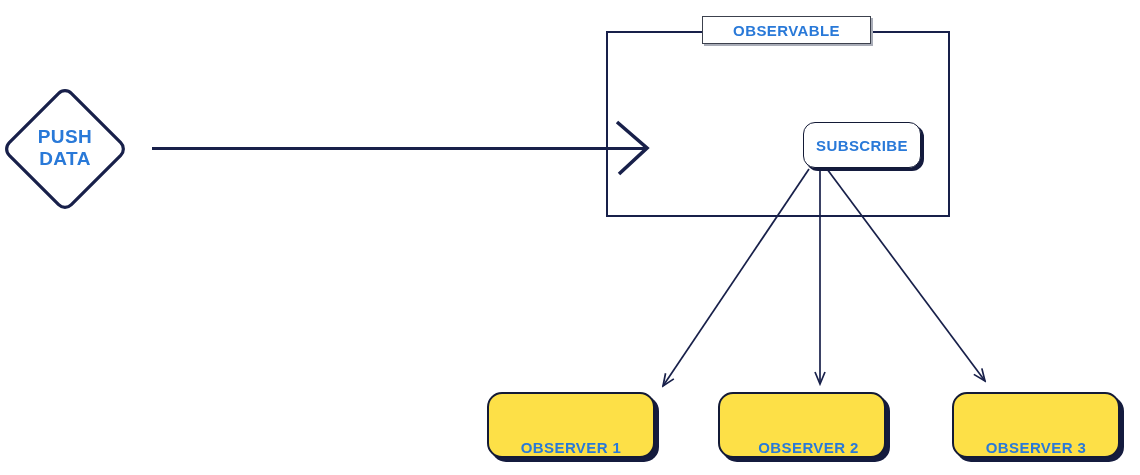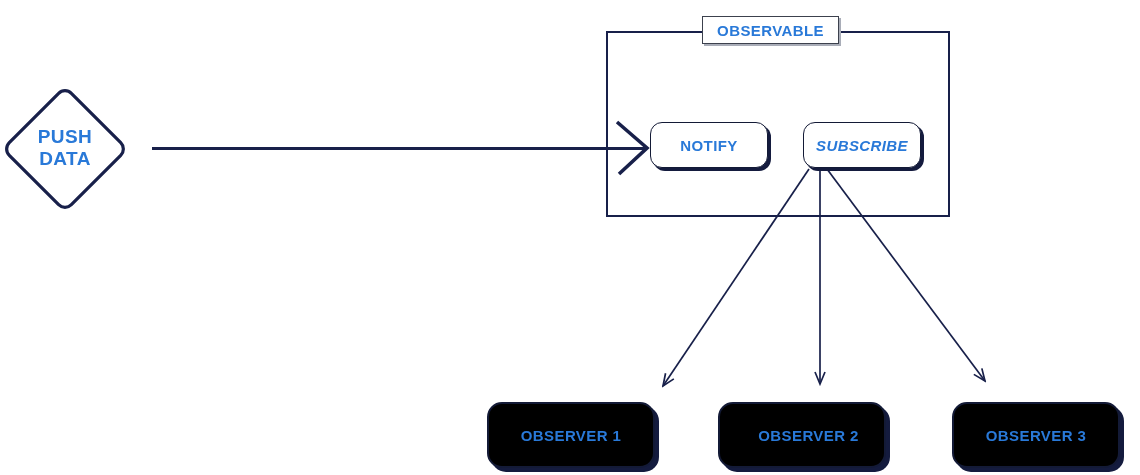--- a/index.html
+++ b/index.html
@@ -49,21 +49,21 @@
     position: absolute;
     left: 606px; top: 31px;
     width: 344px; height: 186px;
     border: 2.5px solid var(--navy);
     background: transparent;
     z-index: 0;
   }
   .observable-label {
     position: absolute;
     left: 702px; top: 16px;
-    width: 137px; height: 28px;
+    width: 169px; height: 28px;
     background: #ffffff;
     border: 1.5px solid #3c414d;
     box-shadow: 2px 2px 0 #a9adb8;
     display: flex;
     align-items: center;
     justify-content: center;
     font-size: 15px;
     z-index: 3;
   }
   .pill {
@@ -73,31 +73,31 @@
     border: 1.8px solid #131a36;
     border-radius: 12px;
     box-shadow: 3px 3px 0 var(--shadow);
     display: flex;
     align-items: center;
     justify-content: center;
     font-size: 15px;
     z-index: 2;
   }
   .pill.notify    { left: 650px; top: 122px; width: 118px; }
-  .pill.subscribe { left: 803px; top: 122px; width: 118px; font-style: italic; }
+  .pill.subscribe { left: 803px; top: 122px; width: 118px; }
   .observer {
     position: absolute;
-    top: 402px;
+    top: 392px;
     width: 168px; height: 66px;
-    background: #000000;
+    background: #fde047;
     border: 2px solid #131a36;
     border-radius: 15px;
     box-shadow: 4px 4px 0 var(--shadow);
     display: flex;
-    align-items: center;
+    align-items: flex-end;
     justify-content: center;
     font-size: 15px;
     z-index: 2;
   }
   .observer.o1 { left: 487px; }
   .observer.o2 { left: 718px; padding-left: 13px; }
   .observer.o3 { left: 952px; }
 </style>
 </head>
 <body>
@@ -134,23 +134,20 @@
   <div class="diamond-text node-label">
     <div>PUSH</div>
     <div>DATA</div>
   </div>
 
   <div class="observable-box"></div>
   <div class="observable-label node-label">
     <span>OBSERVABLE</span>
   </div>
 
-  <div class="pill notify node-label">
-    <span>NOTIFY</span>
-  </div>
   <div class="pill subscribe node-label">
     <span>SUBSCRIBE</span>
   </div>
 
   <div class="observer o1 node-label">
     <span>OBSERVER 1</span>
   </div>
   <div class="observer o2 node-label">
     <span>OBSERVER 2</span>
   </div>

